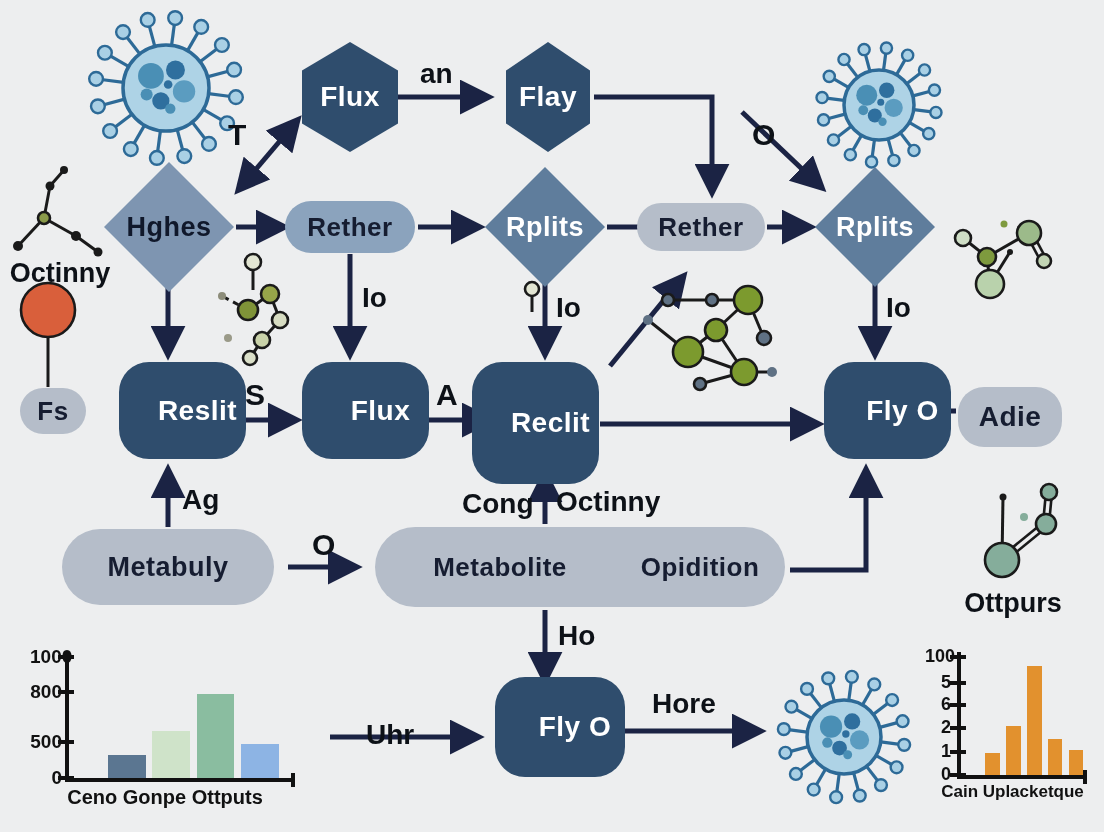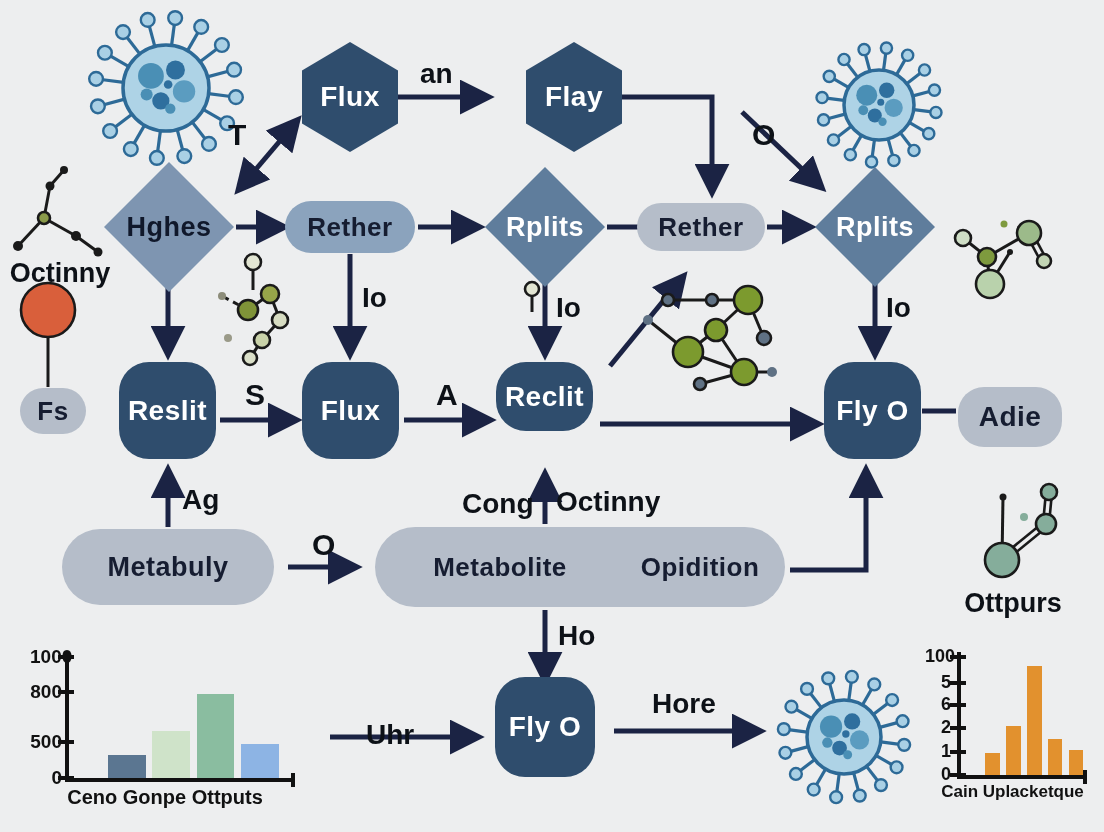--- a/index.html
+++ b/index.html
@@ -8,21 +8,21 @@
   .node{position:absolute;display:flex;align-items:center;justify-content:center;
         font-weight:700;letter-spacing:0.5px;text-align:center;}
   .hex{background:#2f4d6d;color:#fff;font-size:28px;
        clip-path:polygon(50% 0%,100% 26%,100% 74%,50% 100%,0% 74%,0% 26%);}
   .diamond{clip-path:polygon(50% 0%,100% 50%,50% 100%,0% 50%);font-size:27px;}
   .diamond-light{background:#7e95b1;color:#10182b;}
   .diamond-mid{background:#5f7d9c;color:#fff;}
   .pill{border-radius:26px;font-size:26px;}
   .pill-blue{background:#8ba3bd;color:#161d31;}
   .pill-gray{background:#b5bdc9;color:#161d31;}
-  .rsq{border-radius:30px;background:#2f4d6d;color:#fff;font-size:28px;}
+  .rsq{border-radius:30px;background:#2f4d6d;color:#fff;font-size:28px;padding-left:30px;}
   .elabel{position:absolute;font-weight:700;color:#0d1117;font-size:28px;}
   .alabel{position:absolute;font-weight:700;color:#0d1117;font-size:26px;text-align:center;}
   .bigpill-text{position:absolute;top:0;height:100%;display:flex;align-items:center;
         justify-content:center;font-weight:700;font-size:26px;color:#161d31;}
   .chart{position:absolute;}
   .axis{position:absolute;background:#111;}
   .ytick-label{position:absolute;font-weight:700;color:#111;text-align:right;}
   .tick-dash{position:absolute;background:#111;}
   .bar{position:absolute;}
   .xlabel{position:absolute;font-weight:700;color:#111;text-align:center;width:100%;}
@@ -276,21 +276,21 @@
         <circle cx="532" cy="289" r="7" fill="#e2e5d2" stroke="#1a1a1a" stroke-width="2.6"></circle>
       </g>
       <g>
         <circle cx="48" cy="310" r="27" fill="#d95f3b" stroke="#1a1a1a" stroke-width="2.6"></circle>
       </g>
     </svg>
 
   <div class="node hex" style="left:302px;top:42px;width:96px;height:110px">
       <span>Flux</span>
     </div>
-  <div class="node hex" style="left:526px;top:42px;width:96px;height:110px">
+  <div class="node hex" style="left:506px;top:42px;width:84px;height:110px">
       <span>Flay</span>
     </div>
 
   <div class="node diamond diamond-light" style="left:104px;top:162px;width:130px;height:130px">
       <span>Hghes</span>
     </div>
   <div class="node pill pill-blue" style="left:285px;top:201px;width:130px;height:52px">
       <span>Rether</span>
     </div>
   <div class="node diamond diamond-mid" style="left:485px;top:167px;width:120px;height:120px">
@@ -302,21 +302,21 @@
   <div class="node diamond diamond-mid" style="left:815px;top:167px;width:120px;height:120px">
       <span>Rplits</span>
     </div>
 
   <div class="node rsq" style="left:119px;top:362px;width:97px;height:97px">
       <span>Reslit</span>
     </div>
   <div class="node rsq" style="left:302px;top:362px;width:97px;height:97px">
       <span>Flux</span>
     </div>
-  <div class="node rsq" style="left:496px;top:362px;width:97px;height:69px">
+  <div class="node rsq" style="left:472px;top:362px;width:97px;height:122px">
       <span>Reclit</span>
     </div>
   <div class="node rsq" style="left:824px;top:362px;width:97px;height:97px">
       <span>Fly O</span>
     </div>
   <div class="node pill pill-gray" style="left:958px;top:387px;width:104px;height:60px;font-size:28px">
       <span>Adie</span>
     </div>
   <div class="node pill pill-gray" style="left:20px;top:388px;width:66px;height:46px">
       <span>Fs</span>

